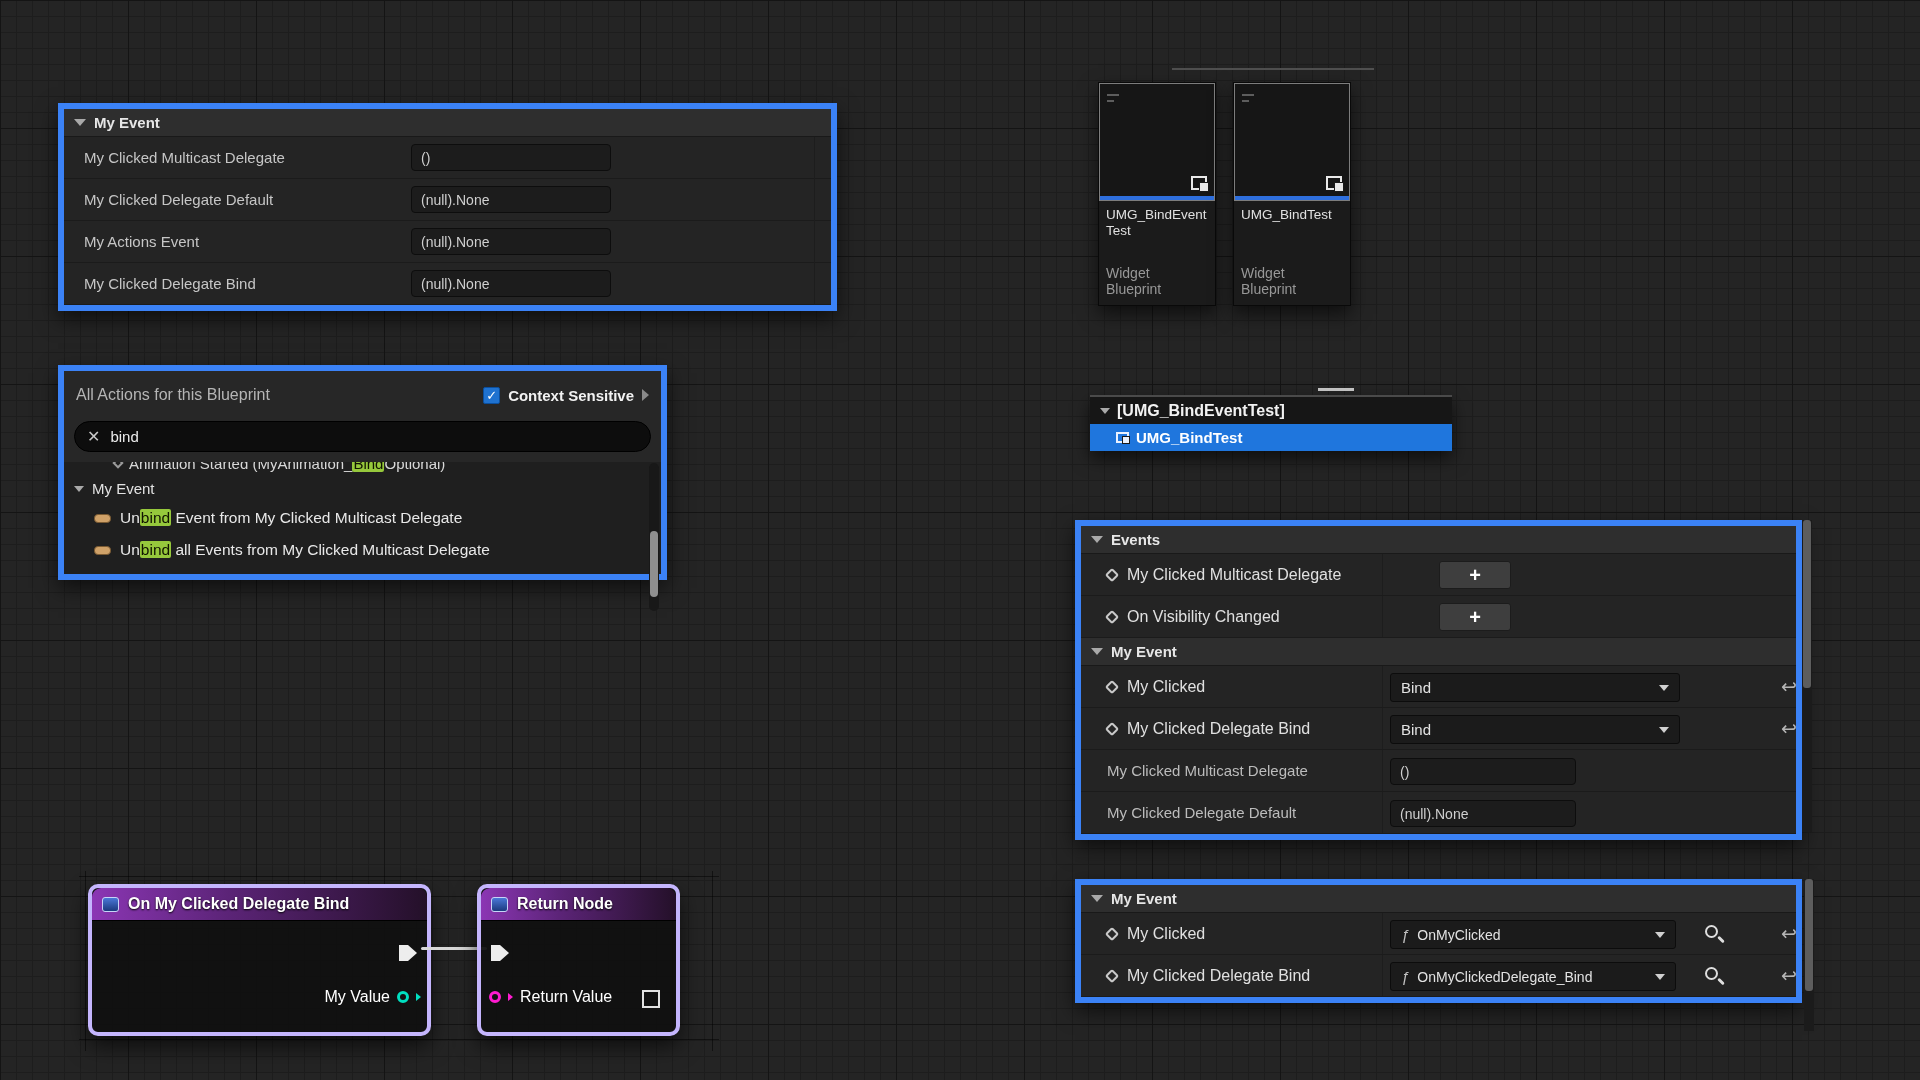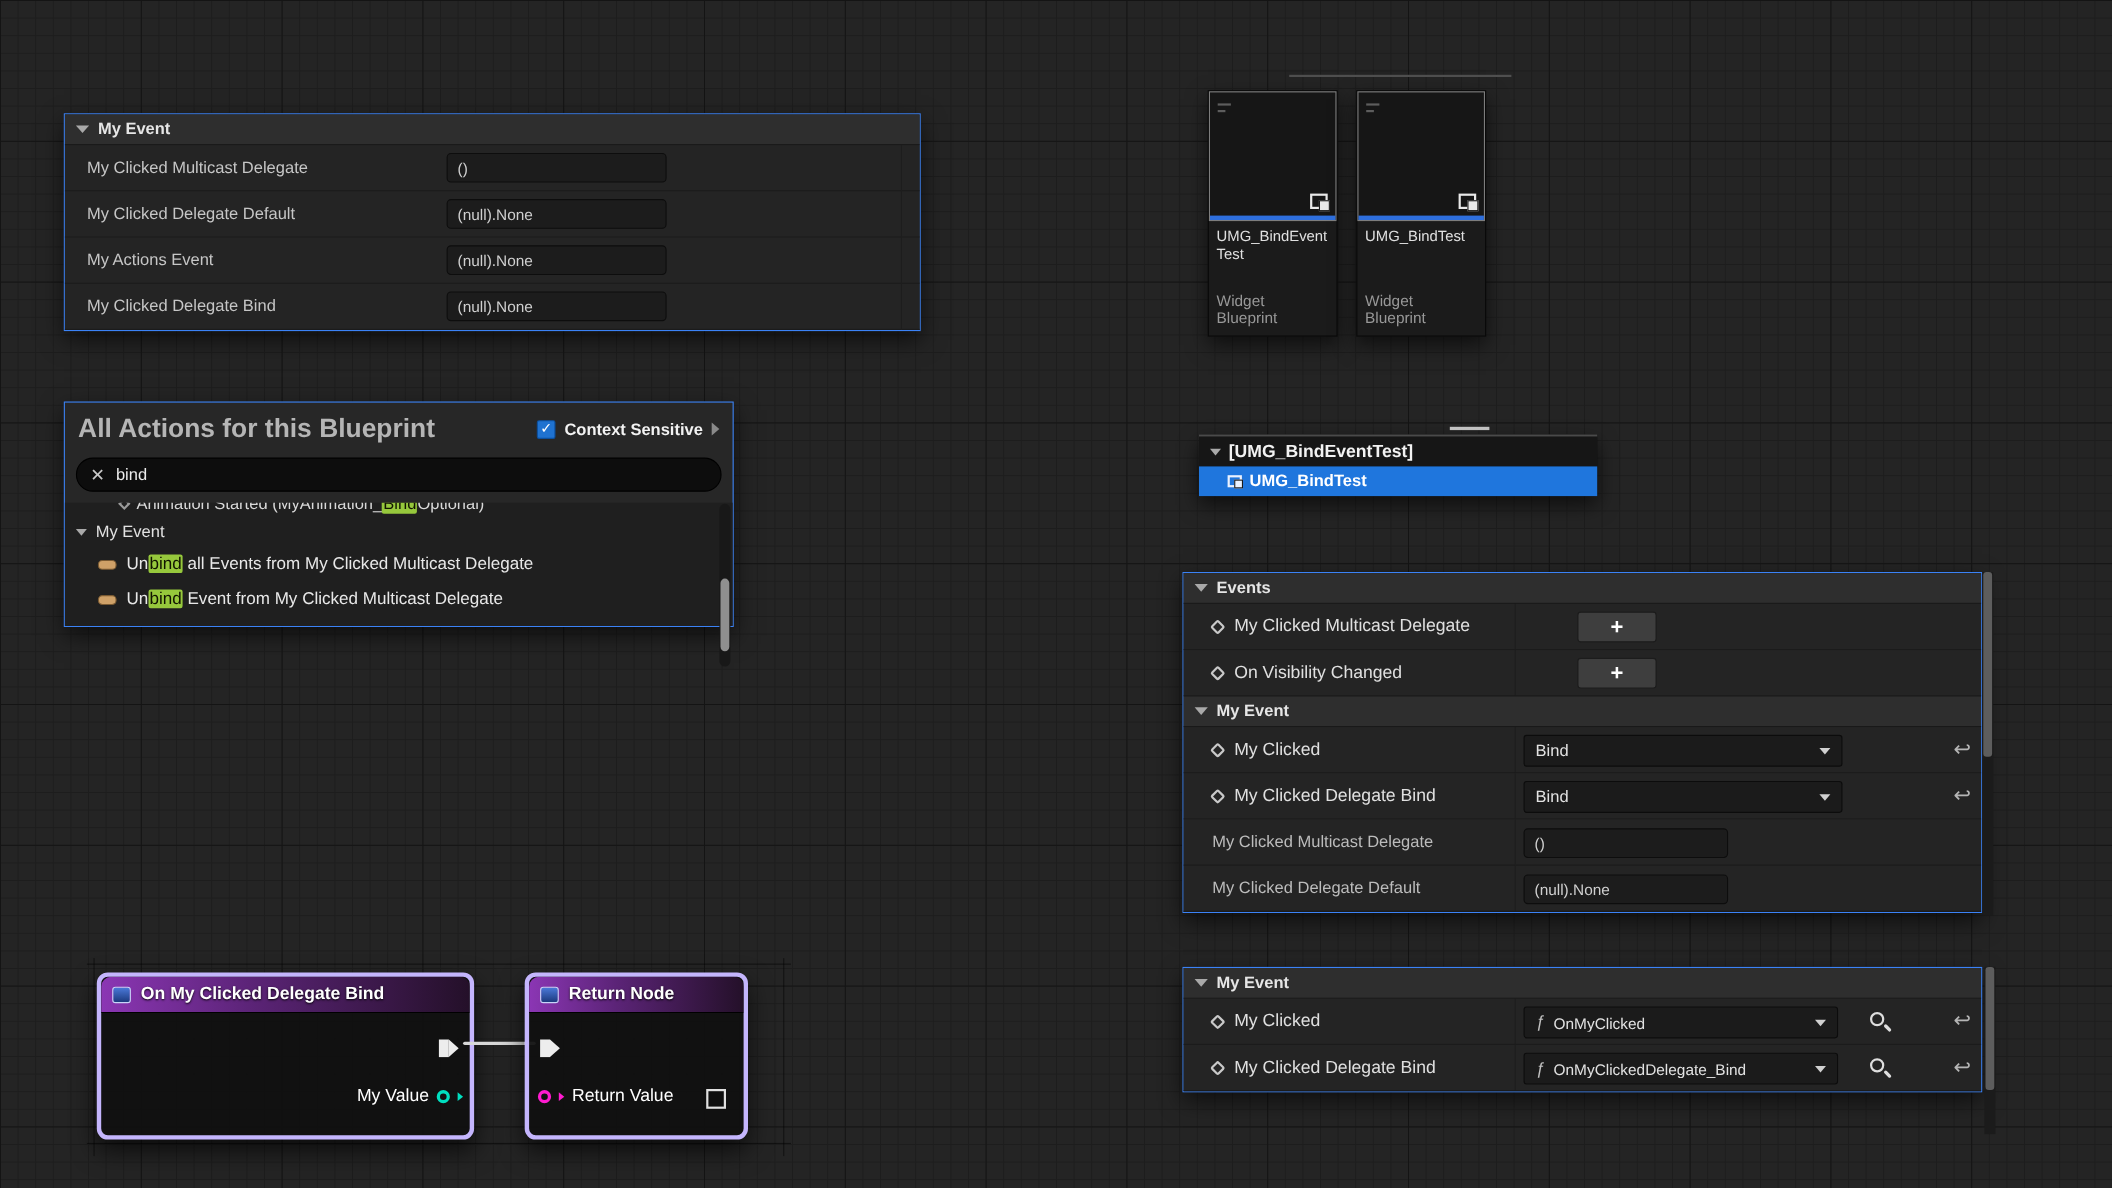--- a/index.html
+++ b/index.html
@@ -8,21 +8,21 @@
 
   
   .canvas { position:absolute; inset:0; background-color:#242424;
     background-image:
       linear-gradient(to right, #141414 1px, transparent 1px),
       linear-gradient(to bottom, #141414 1px, transparent 1px),
       linear-gradient(to right, #1d1d1d 1px, transparent 1px),
       linear-gradient(to bottom, #1d1d1d 1px, transparent 1px);
     background-size:128px 128px,128px 128px,16px 16px,16px 16px; }
 
-  .panel { position:absolute; background:#232323; border:1px solid #3b82f6;
+  .panel { position:absolute; background:#232323; border:6px solid #3b82f6;
     box-shadow:0 8px 20px rgba(0,0,0,.6); }
 
   
   .tri-down { width:0; height:0; border-left:6px solid transparent; border-right:6px solid transparent;
     border-top:7px solid #a9a9a9; flex:none; }
   .tri-down.sm { border-left-width:5px; border-right-width:5px; border-top-width:6px; }
   .sec-hdr { height:28px; background:#2e2e2e; display:flex; align-items:center; gap:8px;
     padding:0 10px; border-bottom:1px solid #191919; }
   .sec-title { color:#e6e6e6; font-weight:bold; font-size:15px; }
   .field { height:27px; background:#1c1c1c; border:1px solid #0d0d0d; border-radius:4px;
@@ -37,21 +37,21 @@
   .panelA { left:58px; top:103px; width:779px; }
   .prow { height:42px; display:flex; align-items:center; border-bottom:1px solid #1b1b1b;
     background:#242424; position:relative; }
   .prow .plabel { color:#c6c6c6; font-size:15px; padding-left:20px; width:347px; flex:none; }
   .prow .field { width:200px; }
   .panelA .rdiv { position:absolute; right:16px; top:28px; bottom:0; width:1px; background:#1d1d1d; }
 
   
   .panelB { left:58px; top:365px; width:609px; background:#272727; padding-bottom:0; }
   .pb-top { height:48px; display:flex; align-items:center; justify-content:space-between; padding:0 12px; }
-  .pb-title { color:#b5b5b5; font-size:24px;font-weight:bold; }
+  .pb-title { color:#b5b5b5; font-size:16px; }
   .ctx { display:flex; align-items:center; gap:8px; cursor:pointer; }
   .chk { width:17px; height:17px; background:#1f72d0; border:1px solid #0b4f9e; border-radius:2px;
     color:#fff; font-size:13px; font-weight:bold; display:flex; align-items:center; justify-content:center; }
   .ctx-label { color:#f2f2f2; font-weight:bold; font-size:15px; }
   .chev-r { width:0; height:0; border-top:6px solid transparent; border-bottom:6px solid transparent;
     border-left:7px solid #8a8a8a; }
   .searchrow { margin:2px 10px 10px; height:31px; background:#0d0d0d; border-radius:16px;
     display:flex; align-items:center; padding:0 12px; gap:10px; border:1px solid #000; }
   .clear-x { color:#c8c8c8; font-size:16px; cursor:pointer; }
   .search-input { flex:1; background:transparent; border:none; outline:none; color:#ececec; font-size:15px; }
@@ -211,25 +211,25 @@
         <span class="anim-icon"></span>
         <span><span>Animation Started (MyAnimation_</span><span class="hl">Bind</span><span>Optional)</span></span>
       </div>
     </div>
     <div class="cat-row">
       <span class="tri-down sm"></span>
       <span>My Event</span>
     </div>
     <div class="act-item">
       <span class="pill"></span>
-      <span><span>Un</span><span class="hl">bind</span><span> all Events from My Clicked Multicast Delegate</span></span>
+      <span><span>Un</span><span class="hl">bind</span><span> Event from My Clicked Multicast Delegate</span></span>
     </div>
     <div class="act-item">
       <span class="pill"></span>
-      <span><span>Un</span><span class="hl">bind</span><span> Event from My Clicked Multicast Delegate</span></span>
+      <span><span>Un</span><span class="hl">bind</span><span> all Events from My Clicked Multicast Delegate</span></span>
     </div>
   </div>
   <div class="pb-track"></div>
   <div class="pb-thumb"></div>
 </section>
 
 <div class="cb-line"></div>
 <div class="asset-card card1">
   <div class="thumb">
     <span class="dash d1"></span>

